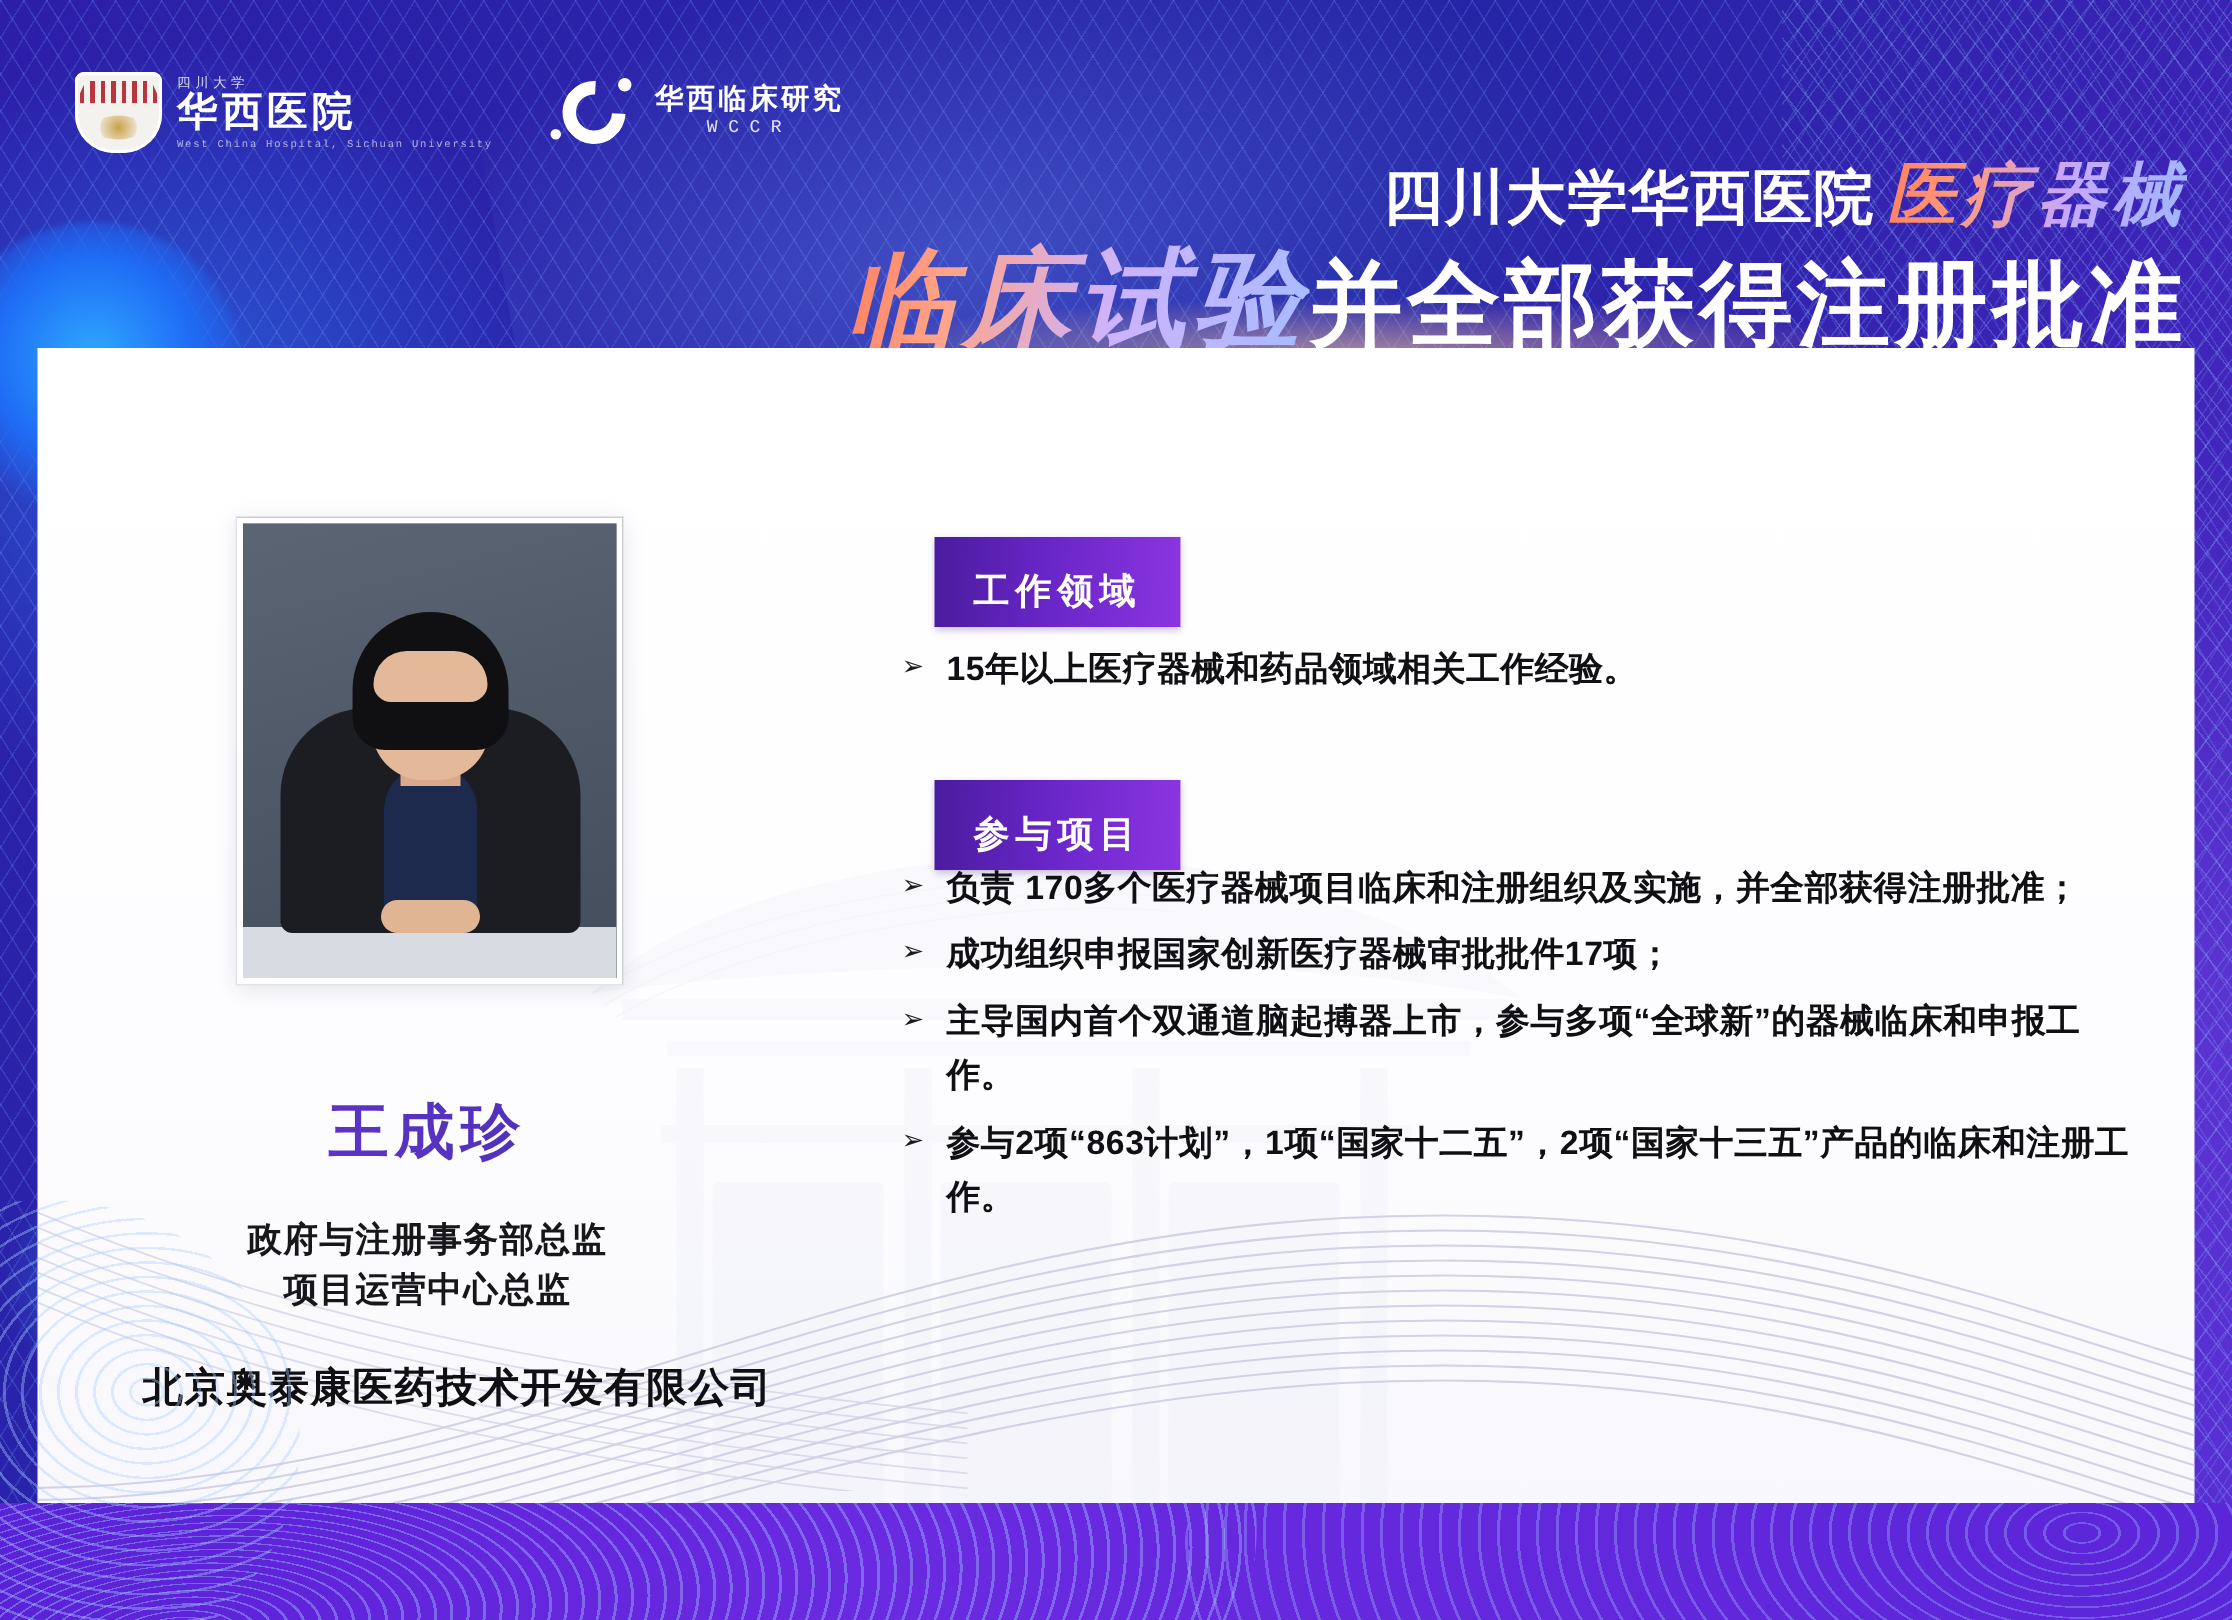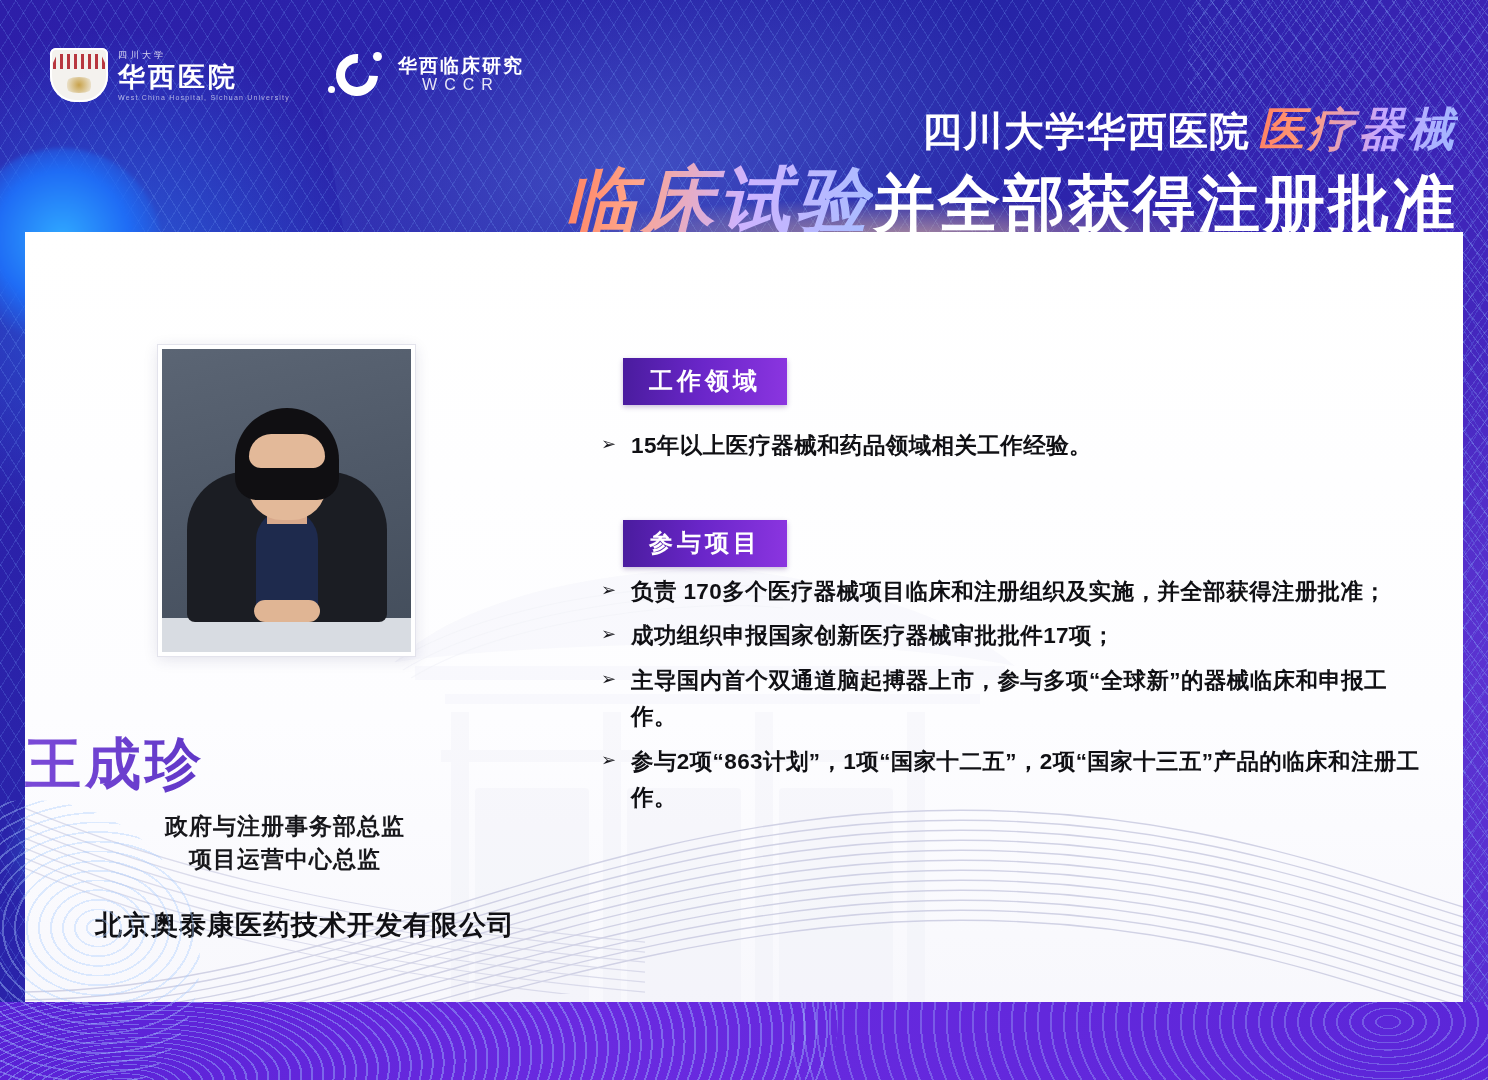--- a/index.html
+++ b/index.html
@@ -97,21 +97,21 @@
     position:absolute; left:330px; top:-60px; width:760px; height:360px;
     background: radial-gradient(ellipse at 40% 60%, rgba(120,175,255,0.30) 0%, rgba(120,175,255,0) 65%);
     transform: rotate(-10deg);
   }
   .header .underglow {
     position:absolute; left:560px; bottom:-2px; width:700px; height:36px;
     background: radial-gradient(ellipse at 50% 100%, rgba(255,200,150,0.55) 0%, rgba(255,200,150,0) 70%);
   }
 
   
-  .logos { position:absolute; left:50px; top:48px; display:flex; align-items:center; gap:38px; }
+  .logos { position:absolute; left:50px; top:48px; display:flex; align-items:center; gap:38px;font-family:Liberation Mono, monospace; }
   .logo-hx { display:flex; align-items:center; gap:10px; }
   .crest {
     width: 58px; height: 54px; position:relative;
     border-radius: 6px 6px 26px 26px;
     background: #f4f2ee;
     box-shadow: inset 0 0 0 2px #fff;
   }
   .crest::before {
     content:""; position:absolute; left:3px; right:3px; top:6px; height:15px;
     background: repeating-linear-gradient(90deg, #b8373f 0 3px, #f4f2ee 3px 7px);
@@ -128,21 +128,21 @@
 
   .logo-wccr { display:flex; align-items:center; gap:12px; }
   .wccr-mark { position:relative; width:58px; height:54px; }
   .wccr-mark .ring {
     position:absolute; left:8px; top:6px; width:42px; height:42px; border-radius:50%;
     border: 9px solid #fff; border-right-color: transparent; transform: rotate(-42deg);
   }
   .wccr-mark .dot-a { position:absolute; right:4px; top:4px; width:9px; height:9px; border-radius:50%; background:#fff;}
   .wccr-mark .dot-b { position:absolute; left:0px; bottom:9px; width:7px; height:7px; border-radius:50%; background:#fff;}
   .wccr-cn { color:#fff; font-weight:700; font-size:19px; letter-spacing:2px; line-height:1.05;}
-  .wccr-en { color:rgba(255,255,255,0.88); font-size:16px; letter-spacing:7px; text-align:center; margin-top:1px;}
+  .wccr-en { color:rgba(255,255,255,0.88); font-size:12px; letter-spacing:7px; text-align:center; margin-top:1px;}
 
   
   .title-wrap { position:absolute; right:30px; top:62px; text-align:right; }
   .title-l1 { font-size:40px; font-weight:700; letter-spacing:1px; line-height:1; white-space:nowrap;margin-top:44px; }
   .title-l1 .plain { color:#fff; }
   .title-l1 .accent {
     font-style: italic; font-weight:700; font-size:46px; letter-spacing:4px;
     background: linear-gradient(100deg,#ff7a5c 0%, #ff9a7a 28%, #c6a8ff 62%, #9fb6ff 100%);
     -webkit-background-clip:text; background-clip:text; color:transparent;
     padding-left:8px;
@@ -200,39 +200,39 @@
   .ph-hair::after {
     content:""; position:absolute; left:14px; top:26px; width:76px; height:34px;
     background:#e3b999; border-radius: 38px 38px 20px 20px;
   }
   .ph-hands {
     position:absolute; left:50%; bottom:30px; transform:translateX(-50%);
     width:66px; height:22px; background:#e0b594; border-radius:14px;
   }
 
   .sp-name {
-    position:absolute; left:0; top:495px; width:520px; 
-    font-size:56px; font-weight:700; letter-spacing:4px;
+    position:absolute; left:0; top:495px; width:520px; text-align:center;
+    font-size:40px; font-weight:700; letter-spacing:4px;
     background: linear-gradient(92deg,#7b4ad8 0%, #5b34c4 40%, #3c2bb0 100%);
     -webkit-background-clip:text; background-clip:text; color:transparent;
   }
   .sp-titles {
     position:absolute; left:0; top:578px; width:520px; text-align:center;
     color:#17171b; font-size:23px; font-weight:700; line-height:1.42; letter-spacing:1px;
   }
   .sp-company {
     position:absolute; left:0; top:675px; width:560px; text-align:center;
     color:#101014; font-size:27px; font-weight:700; letter-spacing:1px;
   }
 
   
   .right-col { position:absolute; left:570px; top:0; width:850px; }
   .sec-badge {
     display:inline-block; position:relative;
-    padding: 7px 26px 8px 26px;
+    padding: 20px 26px 8px 26px;
     background: linear-gradient(92deg,#4a1c9e 0%, #6a26c9 48%, #8b35e0 100%);
     color:#fff; font-size:24px; font-weight:700; letter-spacing:4px;
     box-shadow: 0 2px 5px rgba(60,20,120,0.28);
   }
   .sec1 { position:absolute; left:28px; top:126px; }
   .sec2 { position:absolute; left:28px; top:288px; }
 
   .bullet {
     display:flex; align-items:flex-start; gap:14px;
     color:#101014; font-size:22.5px; font-weight:700; line-height:1.62;

